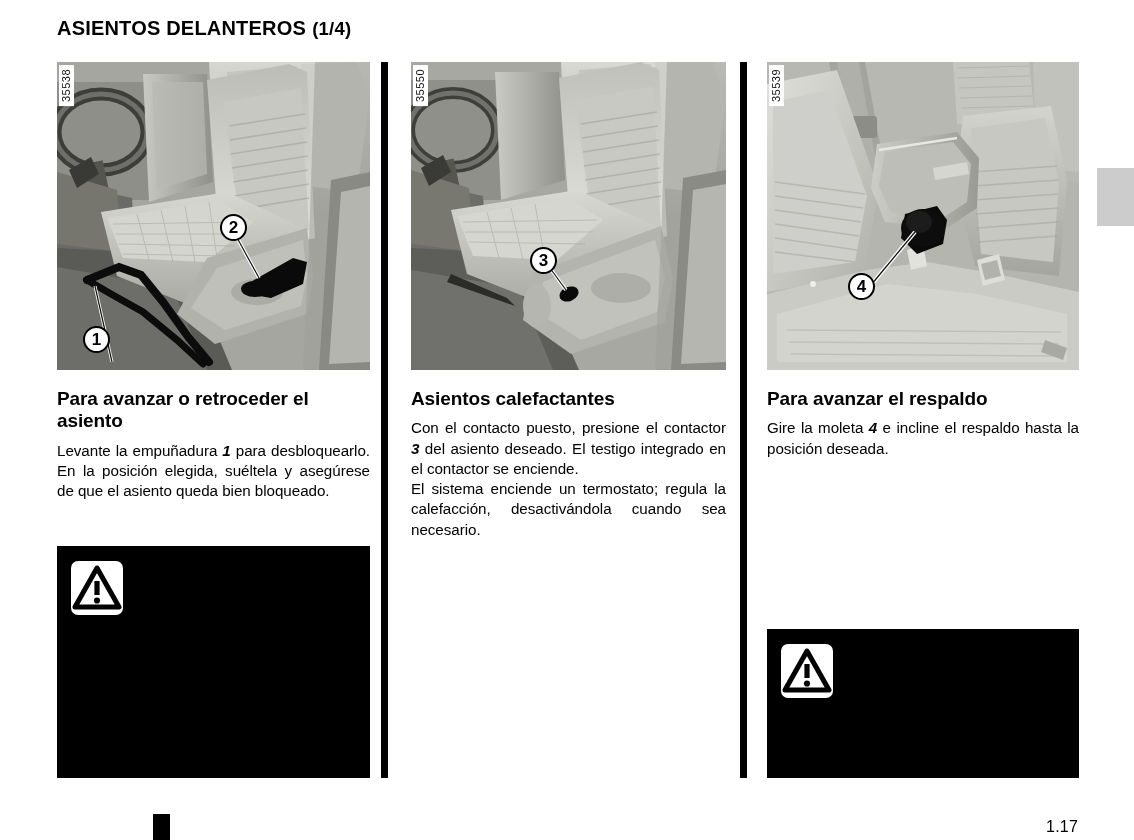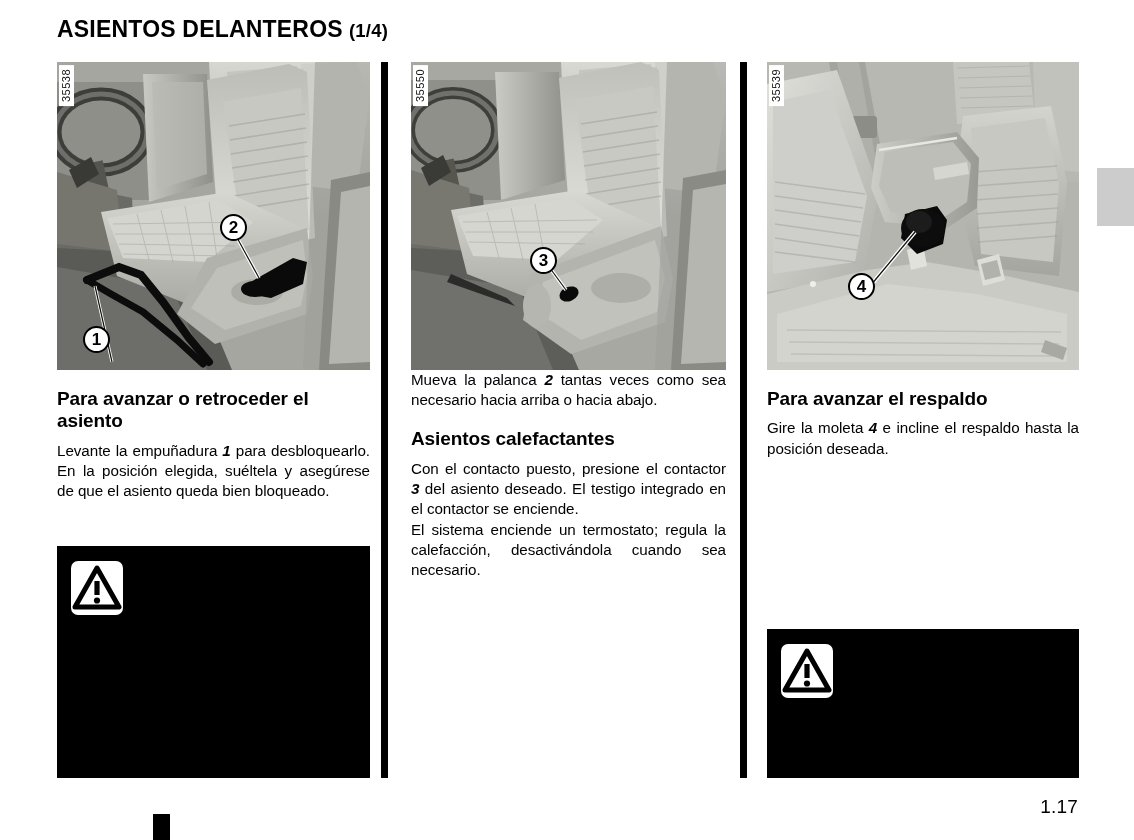--- a/index.html
+++ b/index.html
@@ -19,21 +19,21 @@
   
   #page-title {
     position: absolute;
     left: 57px;
     top: 16px;
     font-size: 21.5px;
     font-weight: bold;
     letter-spacing: 0.2px;
     white-space: nowrap;
   }
-  #page-title .title-main { font-size: 23px; }
+  #page-title .title-main { font-size: 20px; }
   #page-title .title-sub  { font-size: 18.5px; }
 
   
   .col-separator {
     position: absolute;
     top: 62px;
     width: 7px;
     height: 716px;
     background: #000000;
   }
@@ -136,22 +136,22 @@
     top: 168px;
     width: 37px;
     height: 58px;
     background: #cccccc;
   }
 
   
   #page-number {
     position: absolute;
     right: 56px;
-    top: 796px;
-    font-size: 19px;
+    top: 818px;
+    font-size: 16px;
     letter-spacing: 0.2px;
   }
   #bottom-mark {
     position: absolute;
     left: 153px;
     top: 814px;
     width: 17px;
     height: 26px;
     background: #000000;
   }
@@ -358,21 +358,20 @@
       <line x1="133" y1="198" x2="155" y2="228" stroke="#ffffff" stroke-width="3.4"></line>
       <line x1="133" y1="198" x2="155" y2="228" stroke="#111111" stroke-width="1.2"></line>
 
       <path d="M40 212 L96 236 L104 244 L36 220 Z" fill="#2b2b29"></path>
     </svg>
 
     <div class="photo-ref">35550</div>
     <div class="callout" style="left:119px; top:185px;">3</div>
   </div>
 
-  <p class="body-text">Mueva la palanca <b>2</b> tantas veces como sea necesario hacia arriba o hacia abajo.</p>
 
   <h2 class="section-heading">Asientos calefactantes</h2>
   <p class="body-text">Con el contacto puesto, presione el contactor <b>3</b> del asiento deseado. El testigo integrado en el contactor se enciende.</p>
   <p class="body-text">El sistema enciende un termostato; regula la calefacción, desactivándola cuando sea necesario.</p>
 </div>
 
 <div class="column" id="column-3">
 
   <div class="photo">
     <svg width="312" height="308" viewBox="0 0 312 308">

